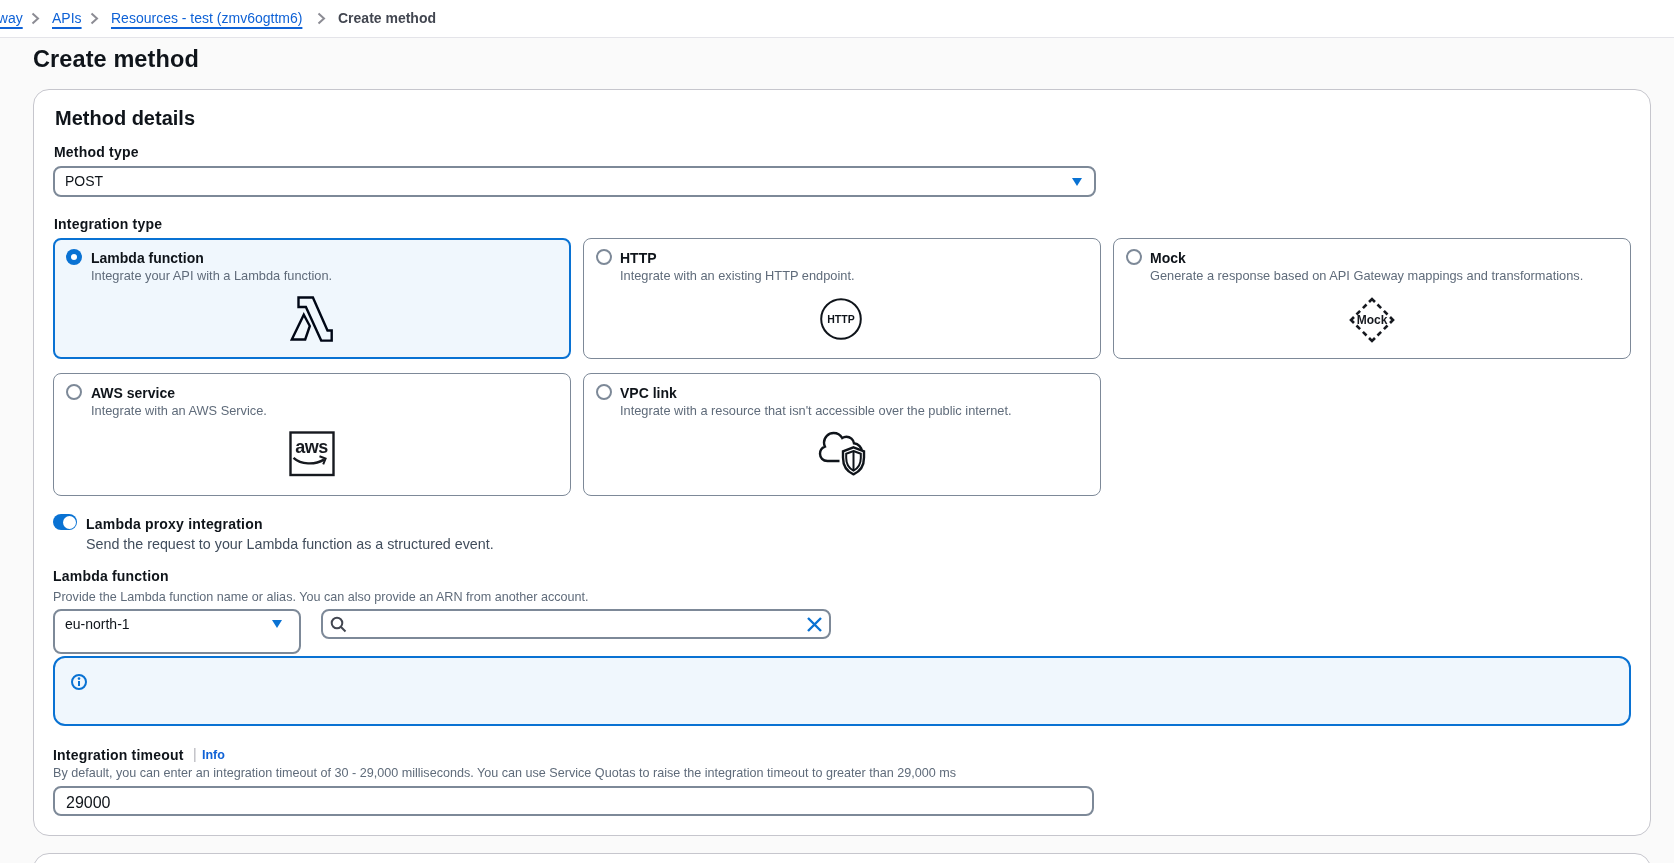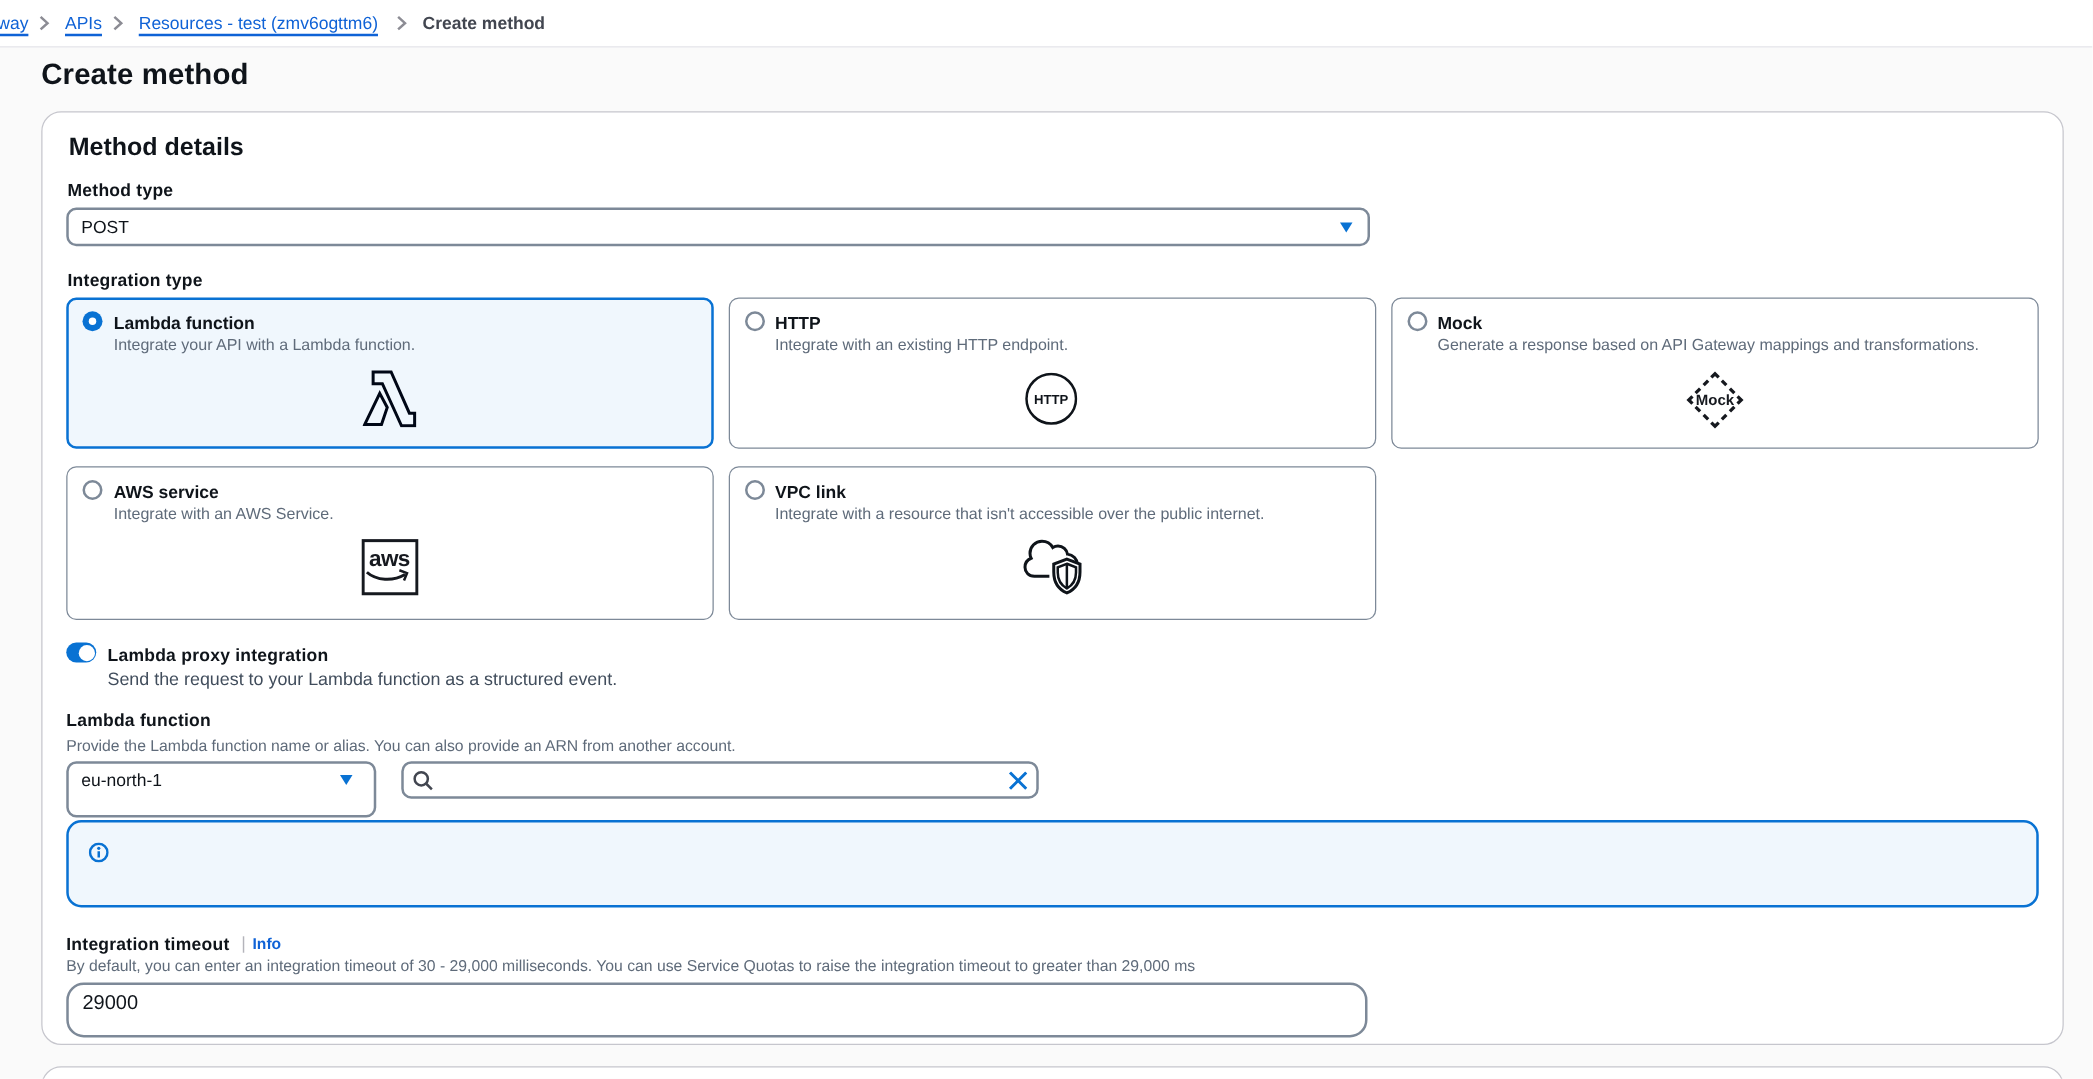--- a/index.html
+++ b/index.html
@@ -155,17 +155,17 @@
       <circle cx="8" cy="8" r="7" fill="none" stroke="#0972d3" stroke-width="2"></circle>
       <circle cx="8" cy="4.6" r="1.3" fill="#0972d3"></circle>
       <path d="M8 7 V12" stroke="#0972d3" stroke-width="2"></path>
     </svg>
   </div>
 
   <div class="label" style="left:53px; top:746px;">Integration timeout</div>
   <span class="abs" style="left:193px; top:746px; color:#b4b4bb; font-size:14px;">|</span>
   <a class="abs info" style="left:202px; top:748px; font-size:12.5px;">Info</a>
   <div class="desc" style="left:53px; top:765px;">By default, you can enter an integration timeout of 30 - 29,000 milliseconds. You can use Service Quotas to raise the integration timeout to greater than 29,000 ms</div>
-  <div class="input" style="left:53px; top:786px; width:1041px; height:44px;border-radius:14px;">
+  <div class="input" style="left:53px; top:786px; width:1041px; height:30px;">
     <span class="abs" style="left:11px; top:5px; line-height:20px; font-size:16px;">29000</span>
   </div>
 
   <div class="card" style="top:853px; height:40px;"></div>
 
 </body></html>

